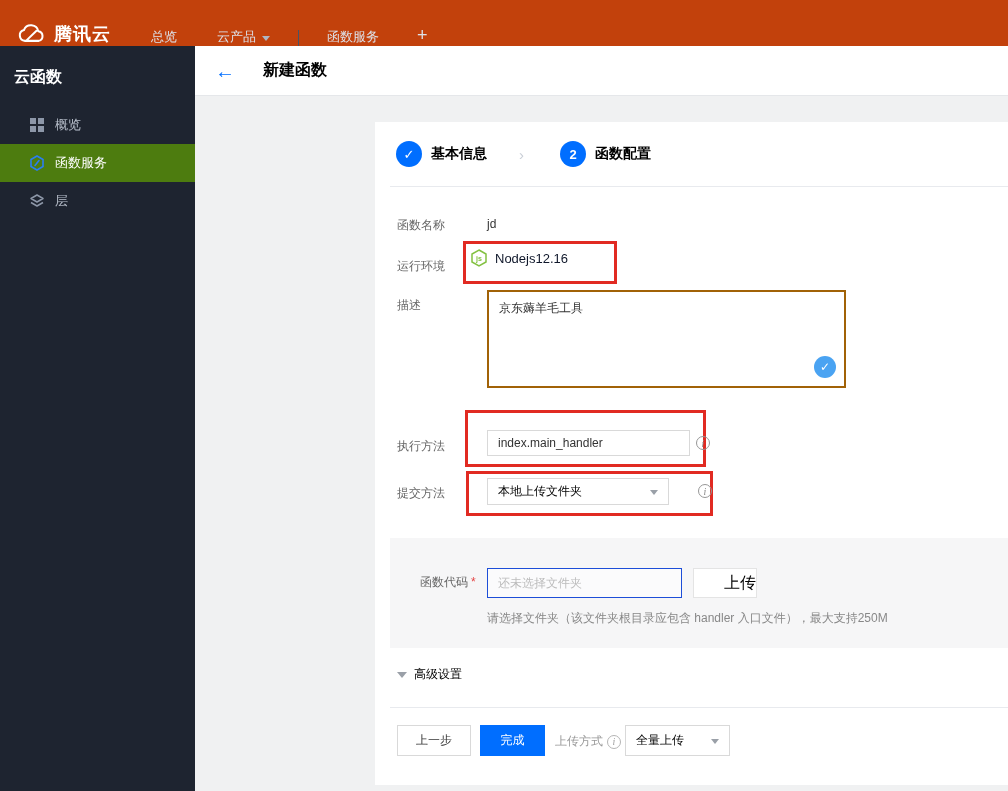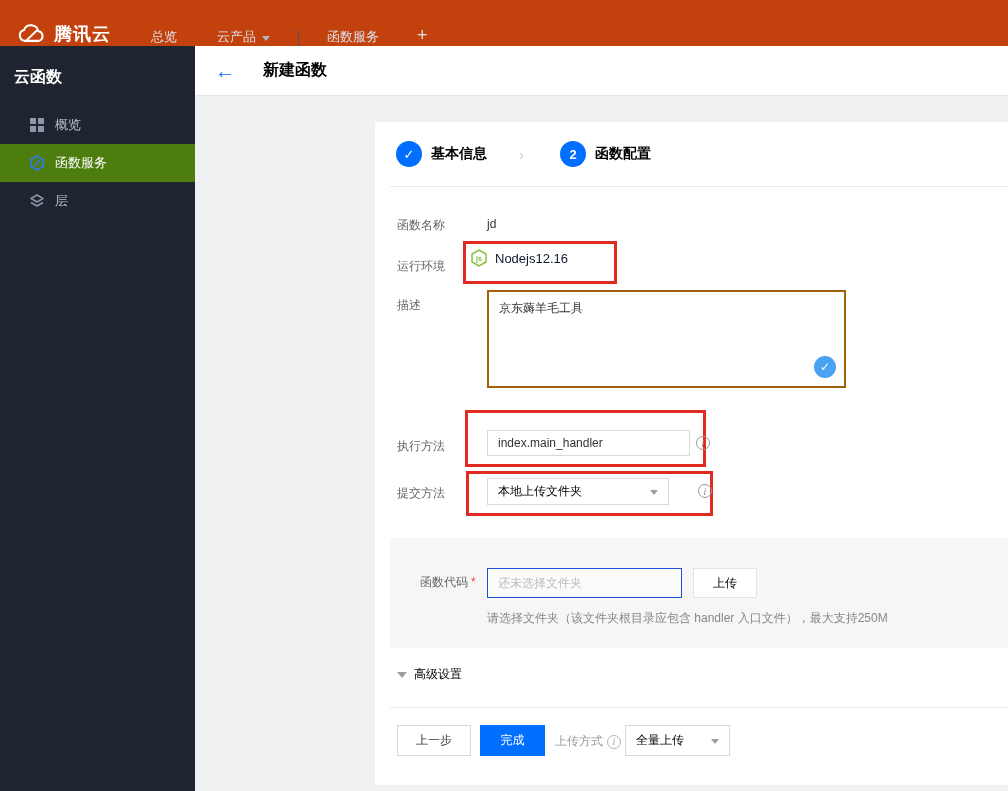--- a/index.html
+++ b/index.html
@@ -75,21 +75,21 @@
 
   
   .code-band { position:absolute; left:15px; right:0; top:416px; height:110px; background:#f6f6f7; }
   .code-label { position:absolute; left:30px; top:36px; font-size:12px; color:#666; }
   .req { color:#e54545; margin-left:3px; }
   .code-input { position:absolute; left:97px; top:30px; width:195px; height:30px;
     border:1px solid #1d4ed8; background:#fbfbfc; font-family:inherit; font-size:12px;
     color:#333; padding:0 10px; outline:none; }
   .code-input::placeholder { color:#bcbcbc; }
   .upload-btn { position:absolute; left:303px; top:30px; width:64px; height:30px; background:#fff;
-    border:1px solid #e4e4e4; font-size:12px; color:#000; cursor:pointer; font-family:inherit; }
+    border:1px solid #e4e4e4; font-size:16px; color:#000; cursor:pointer; font-family:inherit;text-align:right; }
   .code-hint { position:absolute; left:97px; top:72px; font-size:12px; color:#888; }
 
   
   .advanced { position:absolute; left:22px; top:544px; display:flex; align-items:center; cursor:pointer; }
   .adv-caret { width:0; height:0; border-left:5px solid transparent; border-right:5px solid transparent;
     border-top:6px solid #9aa0a8; margin-right:7px; }
   .adv-label { font-size:12px; color:#000;text-align:center; }
   .footer-divider { position:absolute; left:15px; right:0; top:585px; height:1px; background:#e8eaee; }
   .btn { position:absolute; top:603px; height:31px; font-size:12px; cursor:pointer;
     font-family:inherit; display:flex; align-items:center; justify-content:center; }

